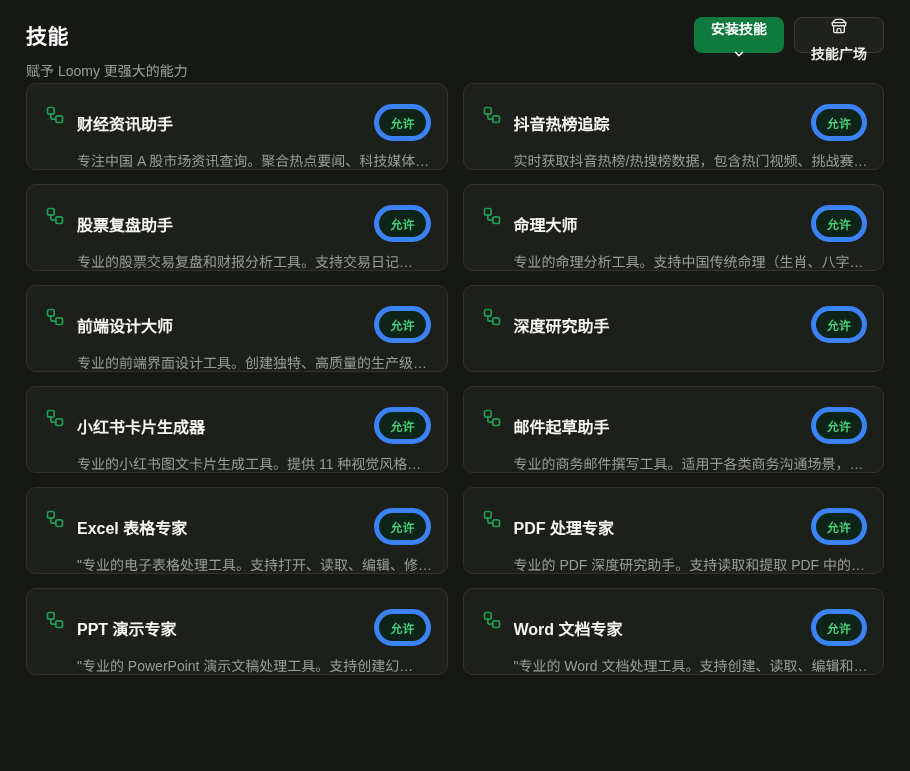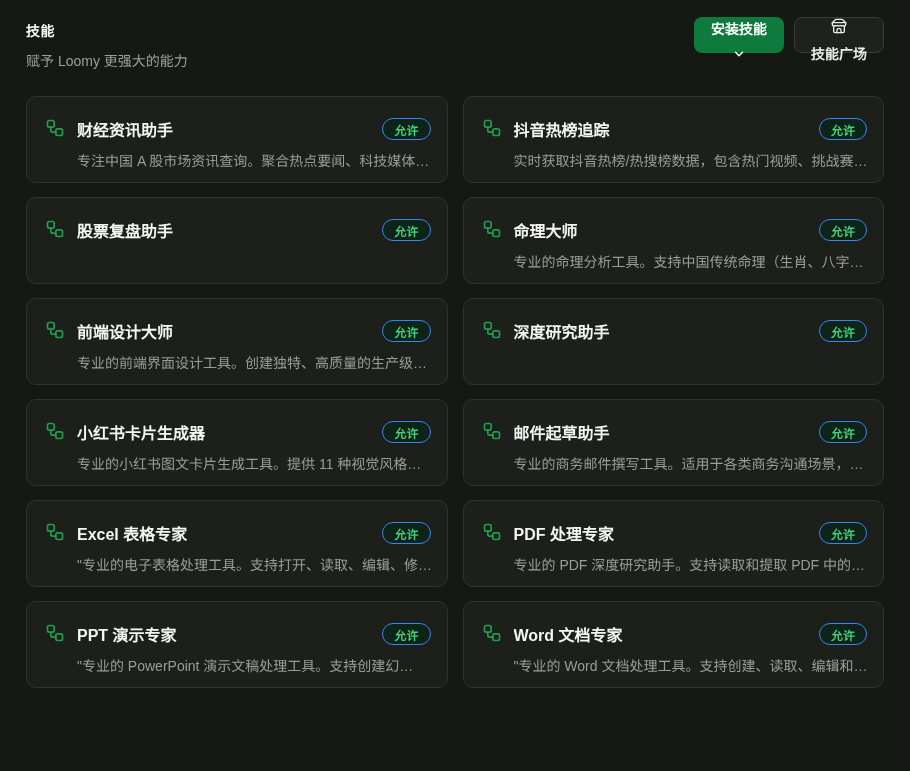--- a/index.html
+++ b/index.html
@@ -7,21 +7,21 @@
   body {
     background: #161814;
     font-family: "Liberation Sans", "DejaVu Sans", sans-serif;
     color: #f2f3f0;
     overflow: hidden;
   }
   .page { padding: 20px 26px; height: 100%; }
 
   
   .header { display: flex; justify-content: space-between; align-items: flex-start; }
-  .page-title { font-size: 14px; font-weight: 700; color: #fafafa; letter-spacing: .5px; }
+  .page-title { font-size: 21px; font-weight: 700; color: #fafafa; letter-spacing: .5px; }
   .page-subtitle { margin-top: 10px; font-size: 14px; color: #9aa096; }
   .header-actions { display: flex; gap: 10px; margin-top: -3px; }
   .btn {
     height: 36px; display: inline-flex; align-items: center; gap: 9px;
     padding: 0 16px; border-radius: 8px; font-size: 14px; font-weight: 600;
     cursor: pointer; border: 1px solid transparent; white-space: nowrap; flex-direction: column;
   }
   .btn-primary { background: #0e7a3e; color: #fff; }
   .btn-secondary { background: #1f211d; color: #ecedea; border-color: #3a3c35; }
   .btn svg { display: block; }
@@ -31,39 +31,39 @@
   .search-input {
     width: 100%; height: 34px; background: #141613;
     border: 1px solid #2f312b; border-radius: 8px;
     padding: 0 12px; font-size: 14px; color: #e6e7e3;
     font-family: inherit; outline: none;
   }
   .search-input::placeholder { color: #8b9088; }
 
   
   .grid {
-    margin-top: 26px;
+    margin-top: 3px;
     display: grid; grid-template-columns: 1fr 1fr;
     column-gap: 15px; row-gap: 14px;
   }
   .card {
     height: 87px; background: #1d1f1a;
     border: 1px solid #31332c; border-radius: 10px;
     padding: 20px 16px 0 18px;
     display: flex; align-items: flex-start; gap: 12px;
     cursor: pointer; overflow: hidden;
   }
   .card-icon { color: #1d9e52; flex: 0 0 auto; margin-top: 1px; }
   .card-body { flex: 1 1 auto; min-width: 0; }
   .card-head { display: flex; align-items: center; justify-content: space-between; gap: 10px; }
   .card-title { font-size: 16px; font-weight: 700; color: #f5f6f3; white-space: nowrap; overflow: hidden; }
   .badge {
     flex: 0 0 auto; display: inline-flex; align-items: center; justify-content: center;
-    height: 22px; padding: 0 11px; border-radius: 999px;
-    background: #0f2418; border: 1px solid #3b82f6;
+    height: 37px; padding: 0 11px; border-radius: 999px;
+    background: #0f2418; border: 5px solid #3b82f6;
     color: #45d07a; font-size: 12px; font-weight: 600;
   }
   .card-desc {
     margin-top: 9px; font-size: 14px; color: #999e95;
     white-space: nowrap; overflow: hidden; max-width: 100%;
   }
 </style>
 </head>
 <body>
 
@@ -140,20 +140,21 @@
             <rect width="8" height="8" x="3" y="3" rx="2"></rect>
             <path d="M7 11v4a2 2 0 0 0 2 2h4"></path>
             <rect width="8" height="8" x="13" y="13" rx="2"></rect>
           </svg>
     </span>
     <div class="card-body">
       <div class="card-head">
         <div class="card-title">股票复盘助手</div>
         <span class="badge">允许</span>
       </div>
+      <div class="card-desc">专业的股票交易复盘和财报分析工具。支持交易日记…</div>
     </div>
   </div>
 
   <div class="card">
     <span class="card-icon">
       <svg width="20" height="20" viewBox="0 0 24 24" fill="none" stroke="currentColor" stroke-width="2" stroke-linecap="round" stroke-linejoin="round">
             <rect width="8" height="8" x="3" y="3" rx="2"></rect>
             <path d="M7 11v4a2 2 0 0 0 2 2h4"></path>
             <rect width="8" height="8" x="13" y="13" rx="2"></rect>
           </svg>

